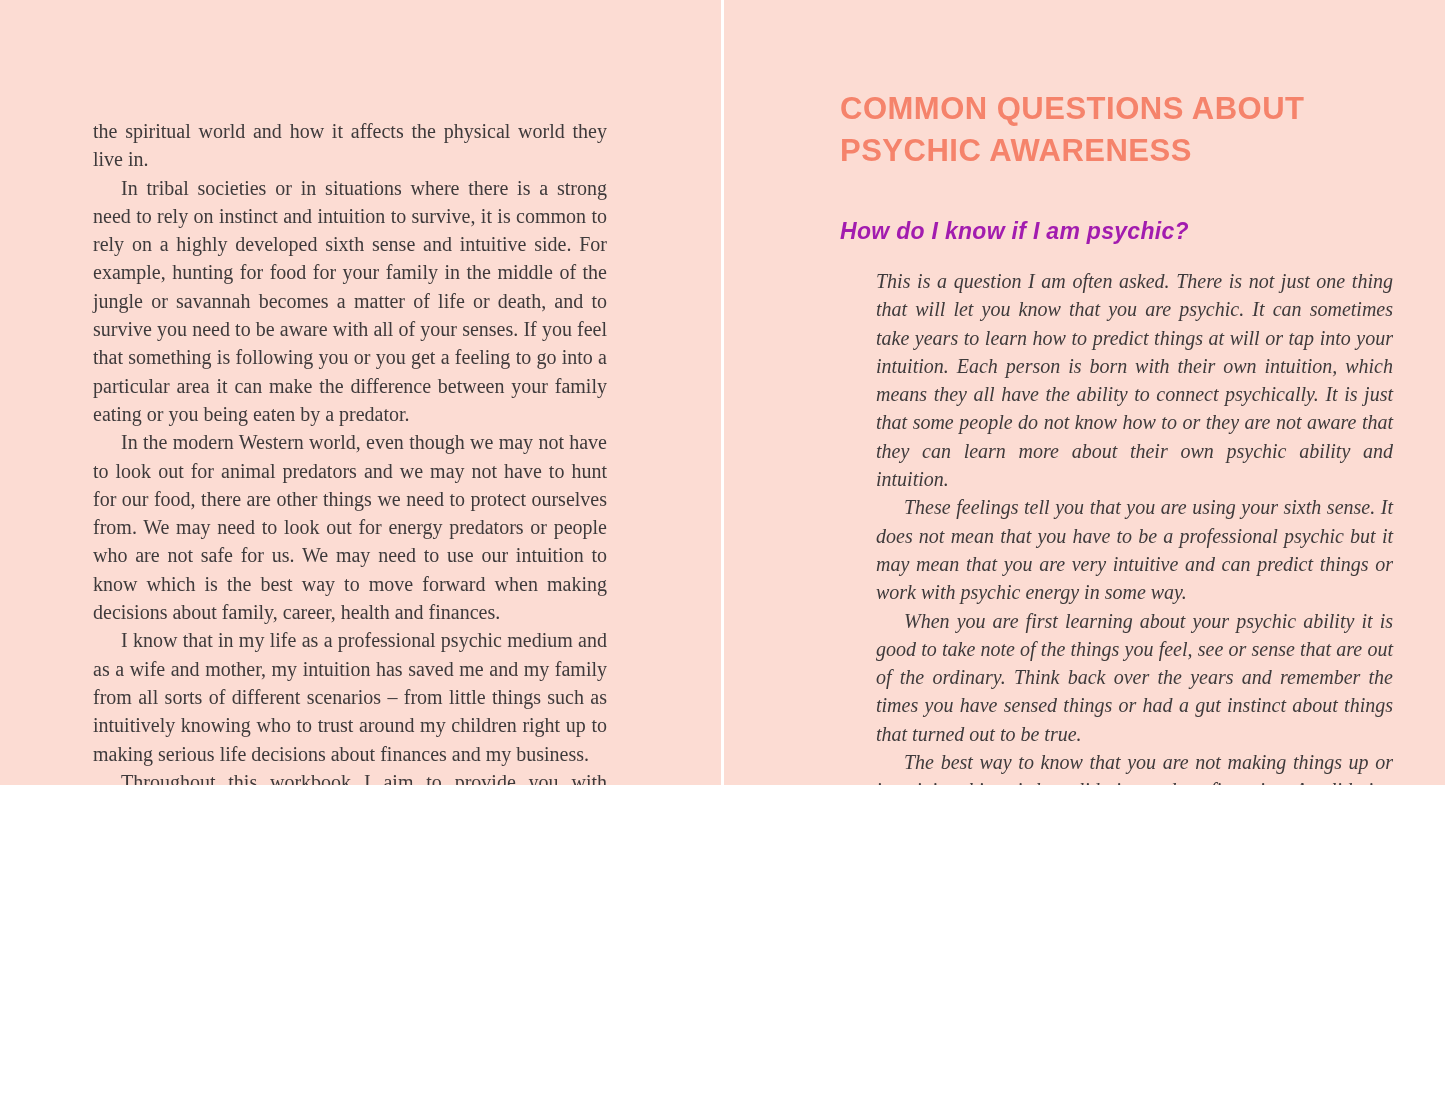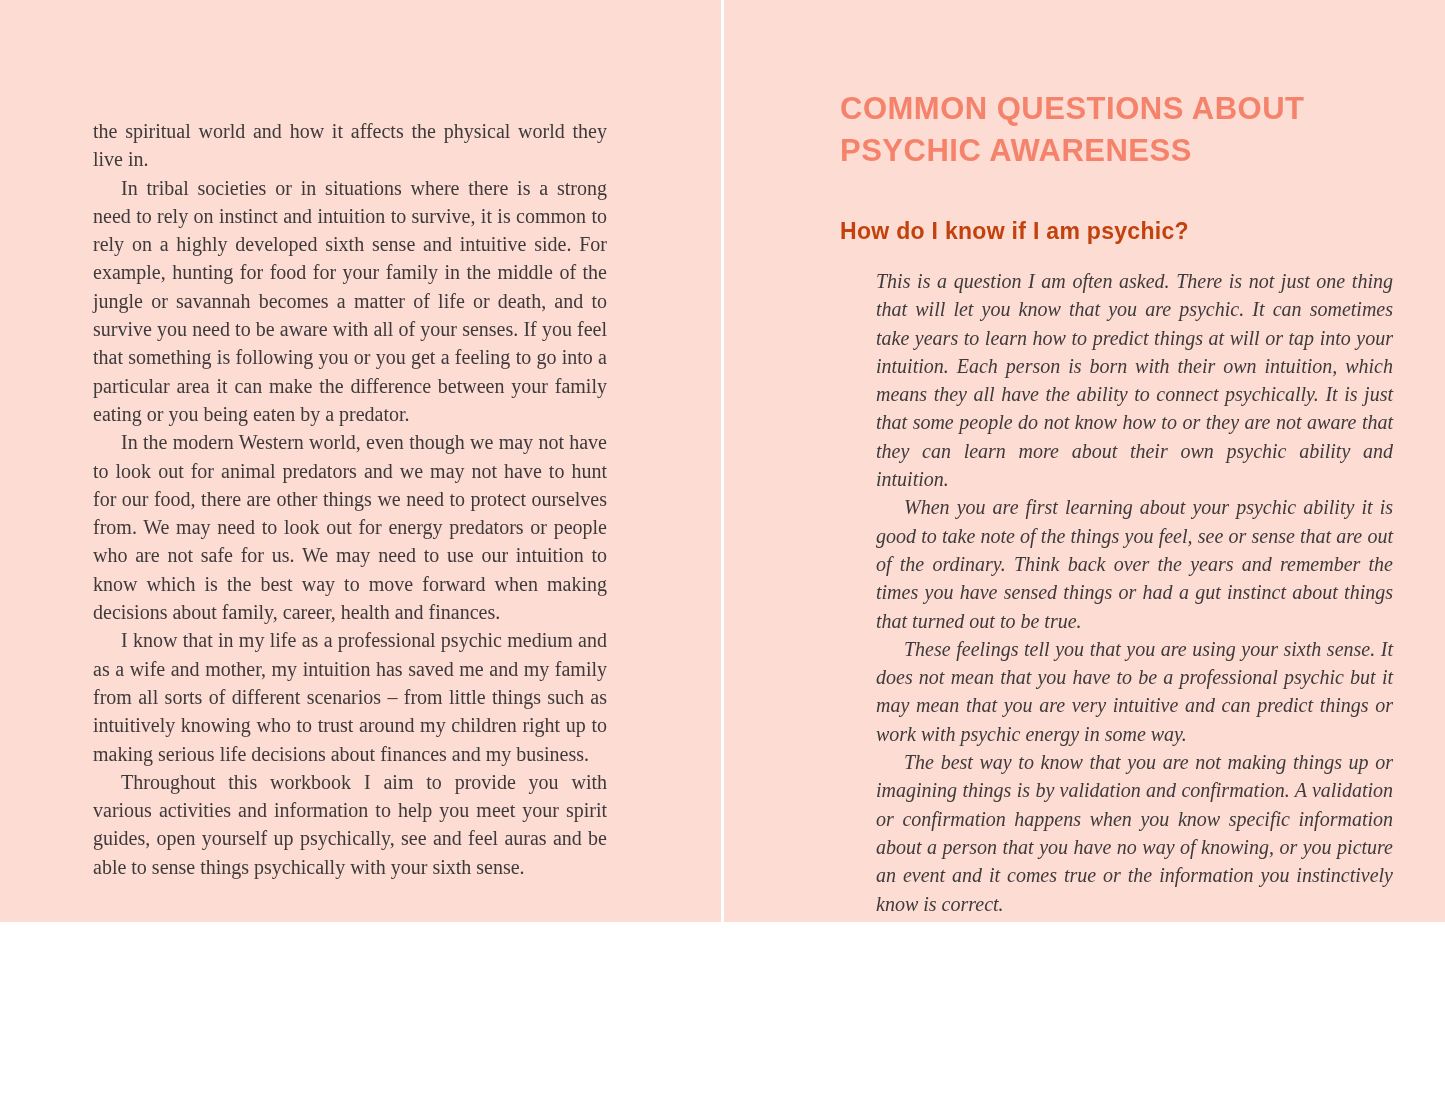--- a/index.html
+++ b/index.html
@@ -1,19 +1,19 @@
 <!DOCTYPE html>
 <html><head>
 <meta charset="utf-8">
 <style>
   html, body { margin: 0; padding: 0; }
   .spread {
     position: relative;
     width: 1445px;
-    height: 922px;
+    height: 785px;
     background: #fcdcd3;
     overflow: hidden;
     font-family: "Liberation Serif", serif;
   }
   .gutter {
     position: absolute;
     left: 721px;
     top: 0;
     width: 3px;
     height: 100%;
@@ -44,21 +44,22 @@
   }
   .subheading {
     position: absolute;
     left: 840px;
     top: 218px;
     width: 545px;
     font-family: "Liberation Sans", sans-serif;
     font-weight: bold;
     font-size: 23px;
     letter-spacing: 0.3px;
-    color: #c2410c;
+    color: #a21caf;
+    font-style: italic;
   }
   .footer {
     position: absolute;
     top: 1024px;
     height: 34px;
     display: flex;
     align-items: center;
     font-family: "Liberation Sans", sans-serif;
   }
   .footer-left  { left: 88px; }
@@ -103,22 +104,22 @@
     <span class="footer-star">✦</span>
     <span class="footer-label">JADE-SKY</span>
   </div>
 
   <div class="heading">COMMON QUESTIONS ABOUT PSYCHIC AWARENESS</div>
 
   <div class="subheading">How do I know if I am psychic?</div>
 
   <div id="right-text" class="text-block">
       <p>This is a question I am often asked. There is not just one thing that will let you know that you are psychic. It can sometimes take years to learn how to predict things at will or tap into your intuition. Each person is born with their own intuition, which means they all have the ability to connect psychically. It is just that some people do not know how to or they are not aware that they can learn more about their own psychic ability and intuition.</p>
+      <p class="indent">These feelings tell you that you are using your sixth sense. It does not mean that you have to be a professional psychic but it may mean that you are very intuitive and can predict things or work with psychic energy in some way.</p>
       <p class="indent">When you are first learning about your psychic ability it is good to take note of the things you feel, see or sense that are out of the ordinary. Think back over the years and remember the times you have sensed things or had a gut instinct about things that turned out to be true.</p>
-      <p class="indent">These feelings tell you that you are using your sixth sense. It does not mean that you have to be a professional psychic but it may mean that you are very intuitive and can predict things or work with psychic energy in some way.</p>
       <p class="indent">The best way to know that you are not making things up or imagining things is by validation and confirmation. A validation or confirmation happens when you know specific information about a person that you have no way of knowing, or you picture an event and it comes true or the information you instinctively know is correct.</p>
     </div>
 
   <div class="footer footer-right">
     <span class="footer-label">INTRODUCTION</span>
     <span class="footer-star">✦</span>
     <span class="page-num">3</span>
   </div>
 
 </div>

